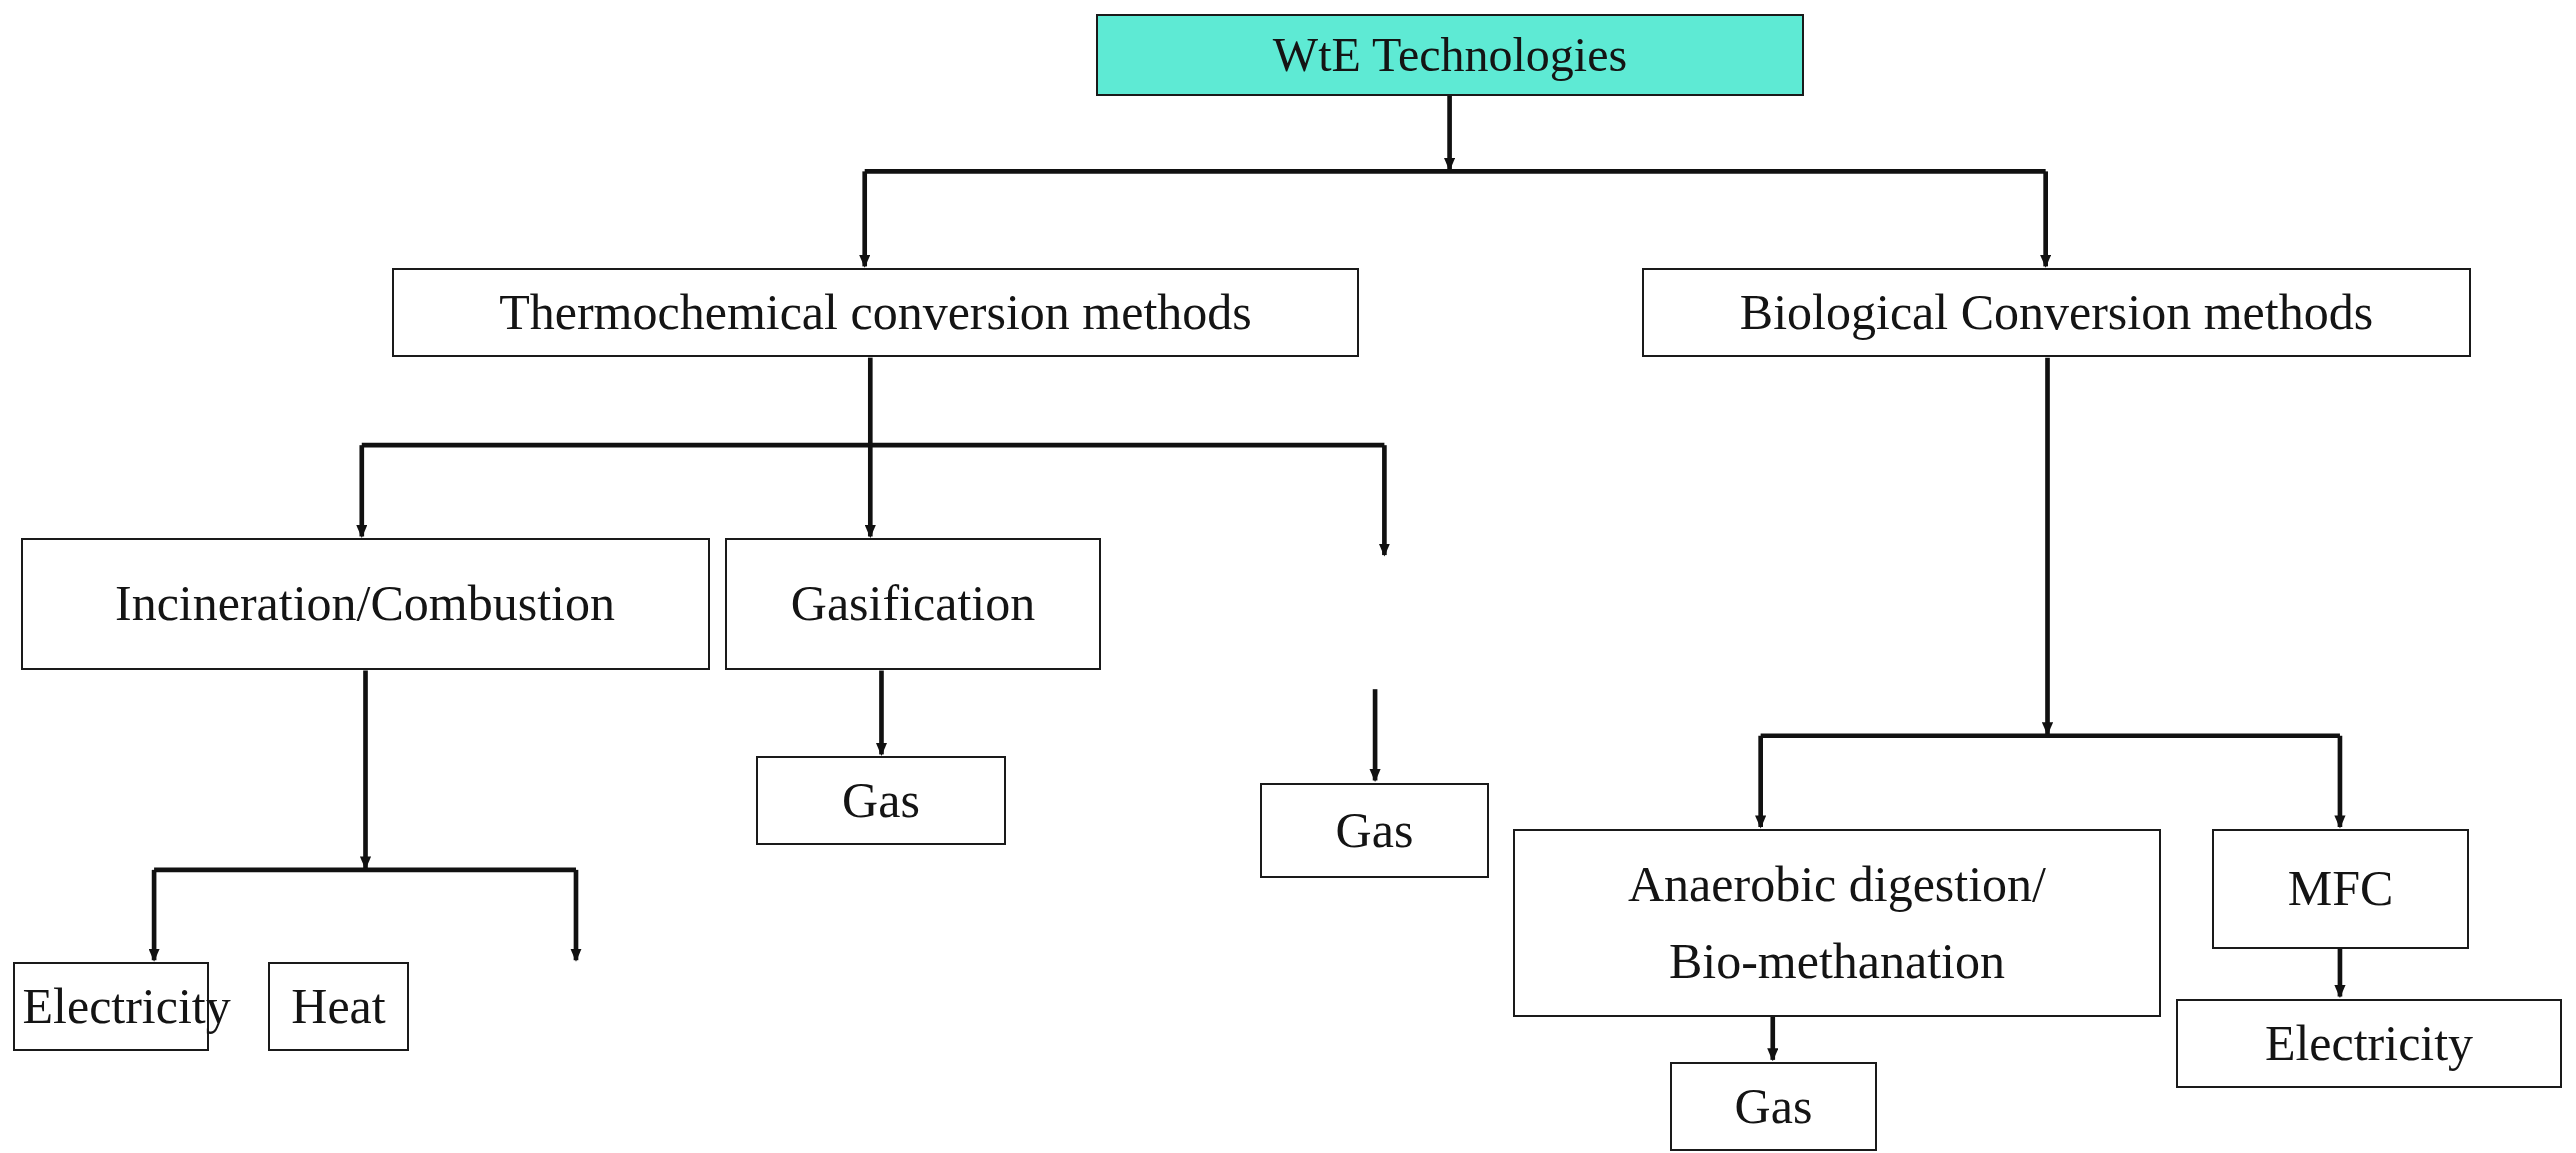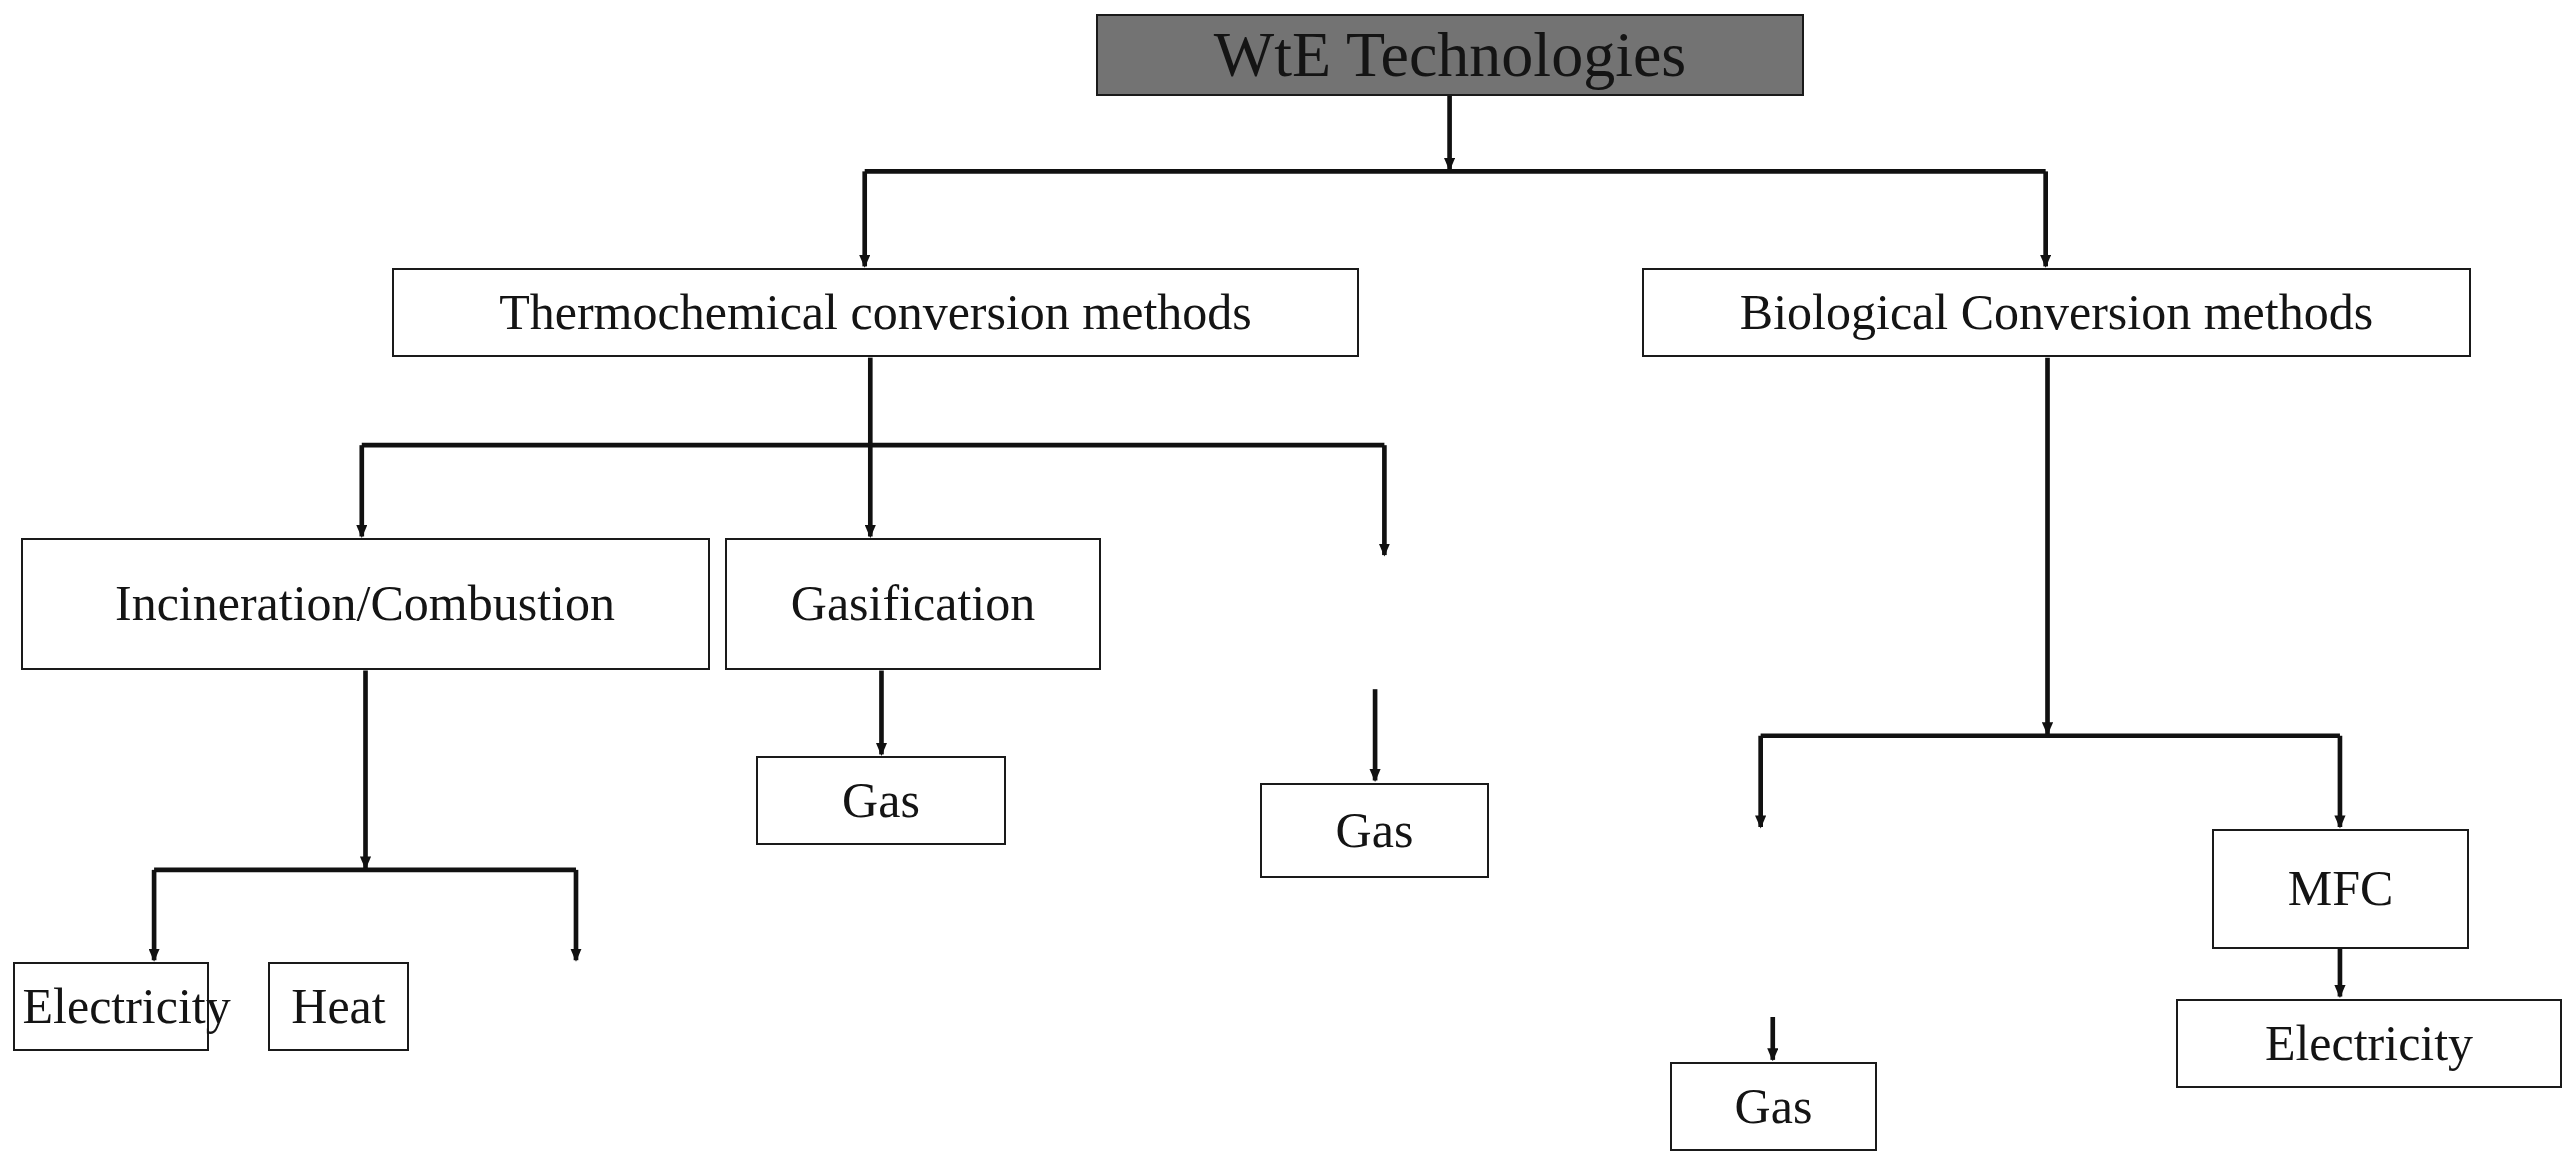--- a/index.html
+++ b/index.html
@@ -80,40 +80,44 @@
       <line x1="1890" y1="790" x2="1890" y2="888" marker-end="url(#arrowhead)"></line>
       <line x1="2512" y1="790" x2="2512" y2="888" marker-end="url(#arrowhead)"></line>
 
       <line x1="1903" y1="1092" x2="1903" y2="1138" marker-end="url(#arrowhead)"></line>
 
       <line x1="2512" y1="992" x2="2512" y2="1070" marker-end="url(#arrowhead)"></line>
 
     </g>
   </svg>
 
-  <div class="node-box" style="left: 1096px; top: 14px; width: 708px; height: 82px; font-size: 64px; background: #737373; border-color: rgb(26, 26, 26); color: rgb(20, 20, 20);">
+  <div class="node-box" style="left: 1096px; top: 14px; width: 708px; height: 82px; font-size: 48px; background: #5eead4; border-color: rgb(26, 26, 26); color: rgb(20, 20, 20);">
     <span class="node-label">WtE Technologies</span>
   </div>
   <div class="node-box" style="left: 392px; top: 268px; width: 967px; height: 89px; font-size: 50px; background: rgb(255, 255, 255); border-color: rgb(26, 26, 26); color: rgb(20, 20, 20);">
     <span class="node-label">Thermochemical conversion methods</span>
   </div>
   <div class="node-box" style="left: 1642px; top: 268px; width: 829px; height: 89px; font-size: 50px; background: rgb(255, 255, 255); border-color: rgb(26, 26, 26); color: rgb(20, 20, 20);">
     <span class="node-label">Biological Conversion methods</span>
   </div>
   <div class="node-box" style="left: 20.5px; top: 538px; width: 689px; height: 132px; font-size: 50px; background: rgb(255, 255, 255); border-color: rgb(26, 26, 26); color: rgb(20, 20, 20);">
     <span class="node-label">Incineration/Combustion</span>
   </div>
   <div class="node-box" style="left: 725px; top: 538px; width: 376px; height: 132px; font-size: 50px; background: rgb(255, 255, 255); border-color: rgb(26, 26, 26); color: rgb(20, 20, 20);">
     <span class="node-label">Gasification</span>
   </div>
   <div class="node-box" style="left: 756px; top: 756px; width: 250px; height: 89px; font-size: 50px; background: rgb(255, 255, 255); border-color: rgb(26, 26, 26); color: rgb(20, 20, 20);">
     <span class="node-label">Gas</span>
   </div>
   <div class="node-box" style="left: 1260px; top: 783px; width: 229px; height: 95px; font-size: 50px; background: rgb(255, 255, 255); border-color: rgb(26, 26, 26); color: rgb(20, 20, 20);">
     <span class="node-label">Gas</span>
+  </div>
+  <div class="node-box" style="left: 1513px; top: 829px; width: 648px; height: 188px; font-size: 50px; background: rgb(255, 255, 255); border-color: rgb(26, 26, 26); color: rgb(20, 20, 20);">
+    <span class="node-label">Anaerobic digestion/
+Bio-methanation</span>
   </div>
   <div class="node-box" style="left: 2212px; top: 829px; width: 257px; height: 120px; font-size: 50px; background: rgb(255, 255, 255); border-color: rgb(26, 26, 26); color: rgb(20, 20, 20);">
     <span class="node-label">MFC</span>
   </div>
   <div class="node-box" style="left: 13px; top: 962px; width: 196px; height: 89px; font-size: 50px; background: rgb(255, 255, 255); border-color: rgb(26, 26, 26); color: rgb(20, 20, 20);">
     <span class="node-label">Electricity</span>
   </div>
   <div class="node-box" style="left: 268px; top: 962px; width: 141px; height: 89px; font-size: 50px; background: rgb(255, 255, 255); border-color: rgb(26, 26, 26); color: rgb(20, 20, 20);">
     <span class="node-label">Heat</span>
   </div>

